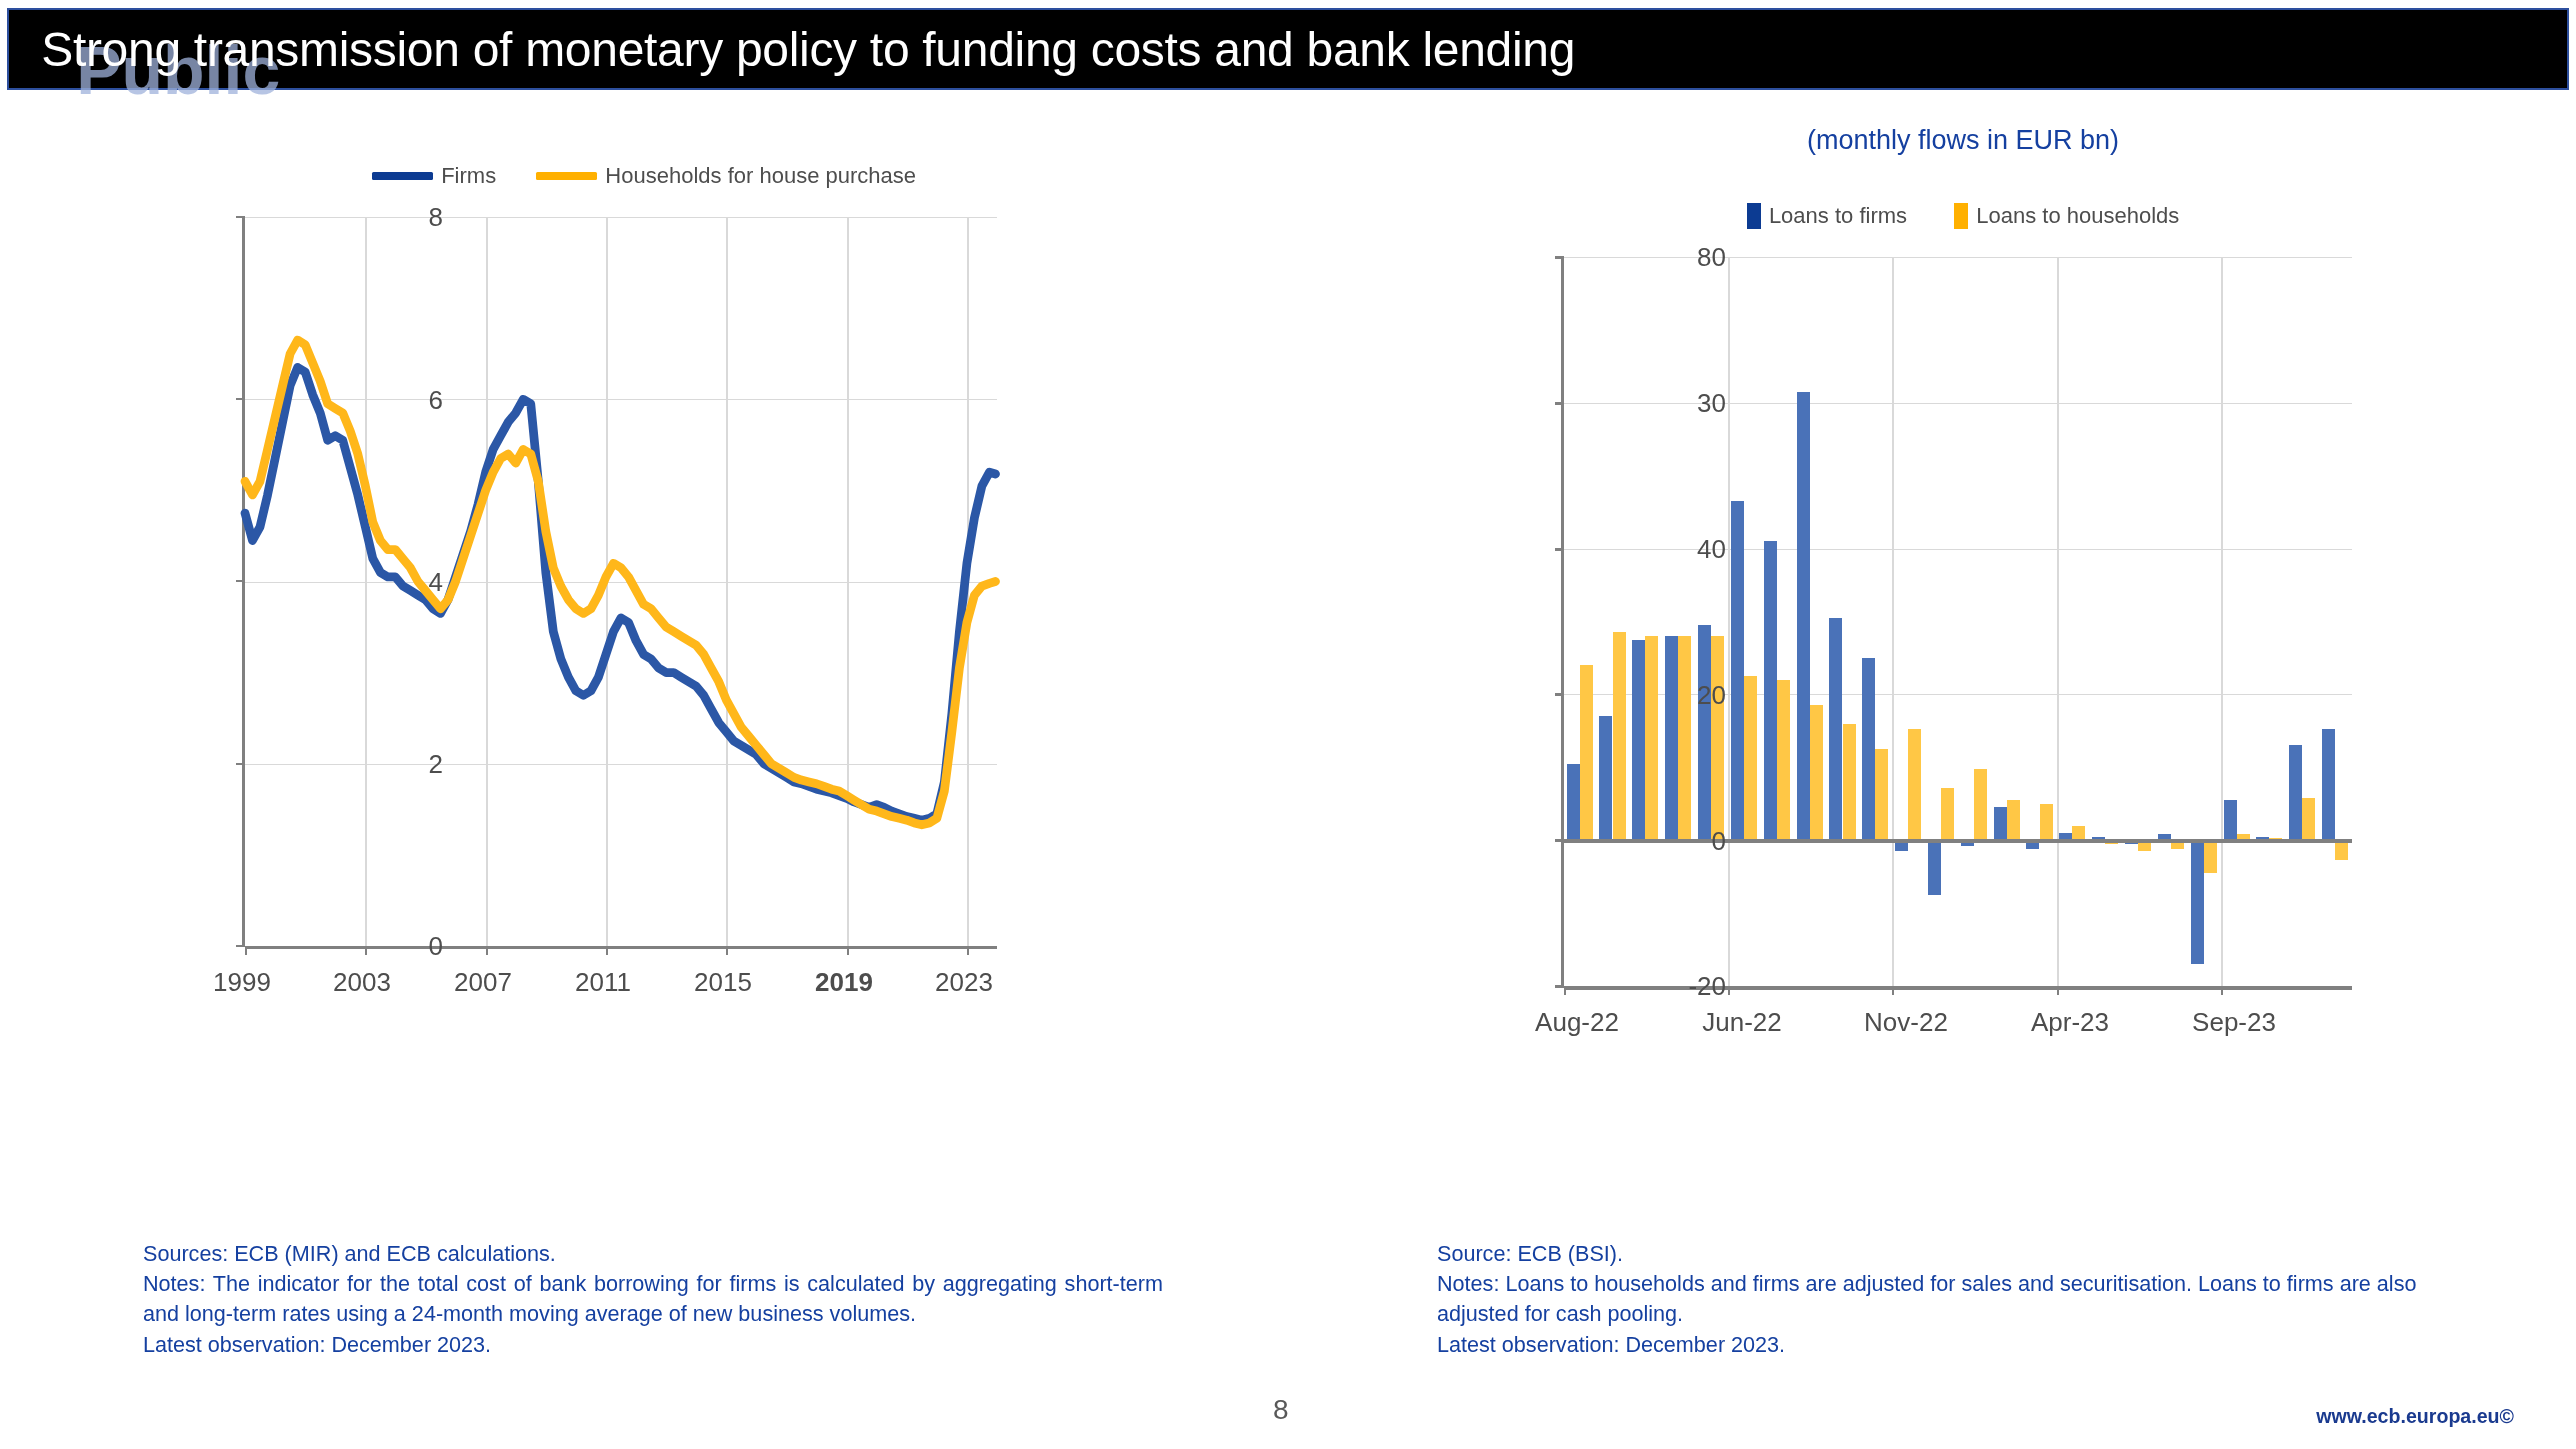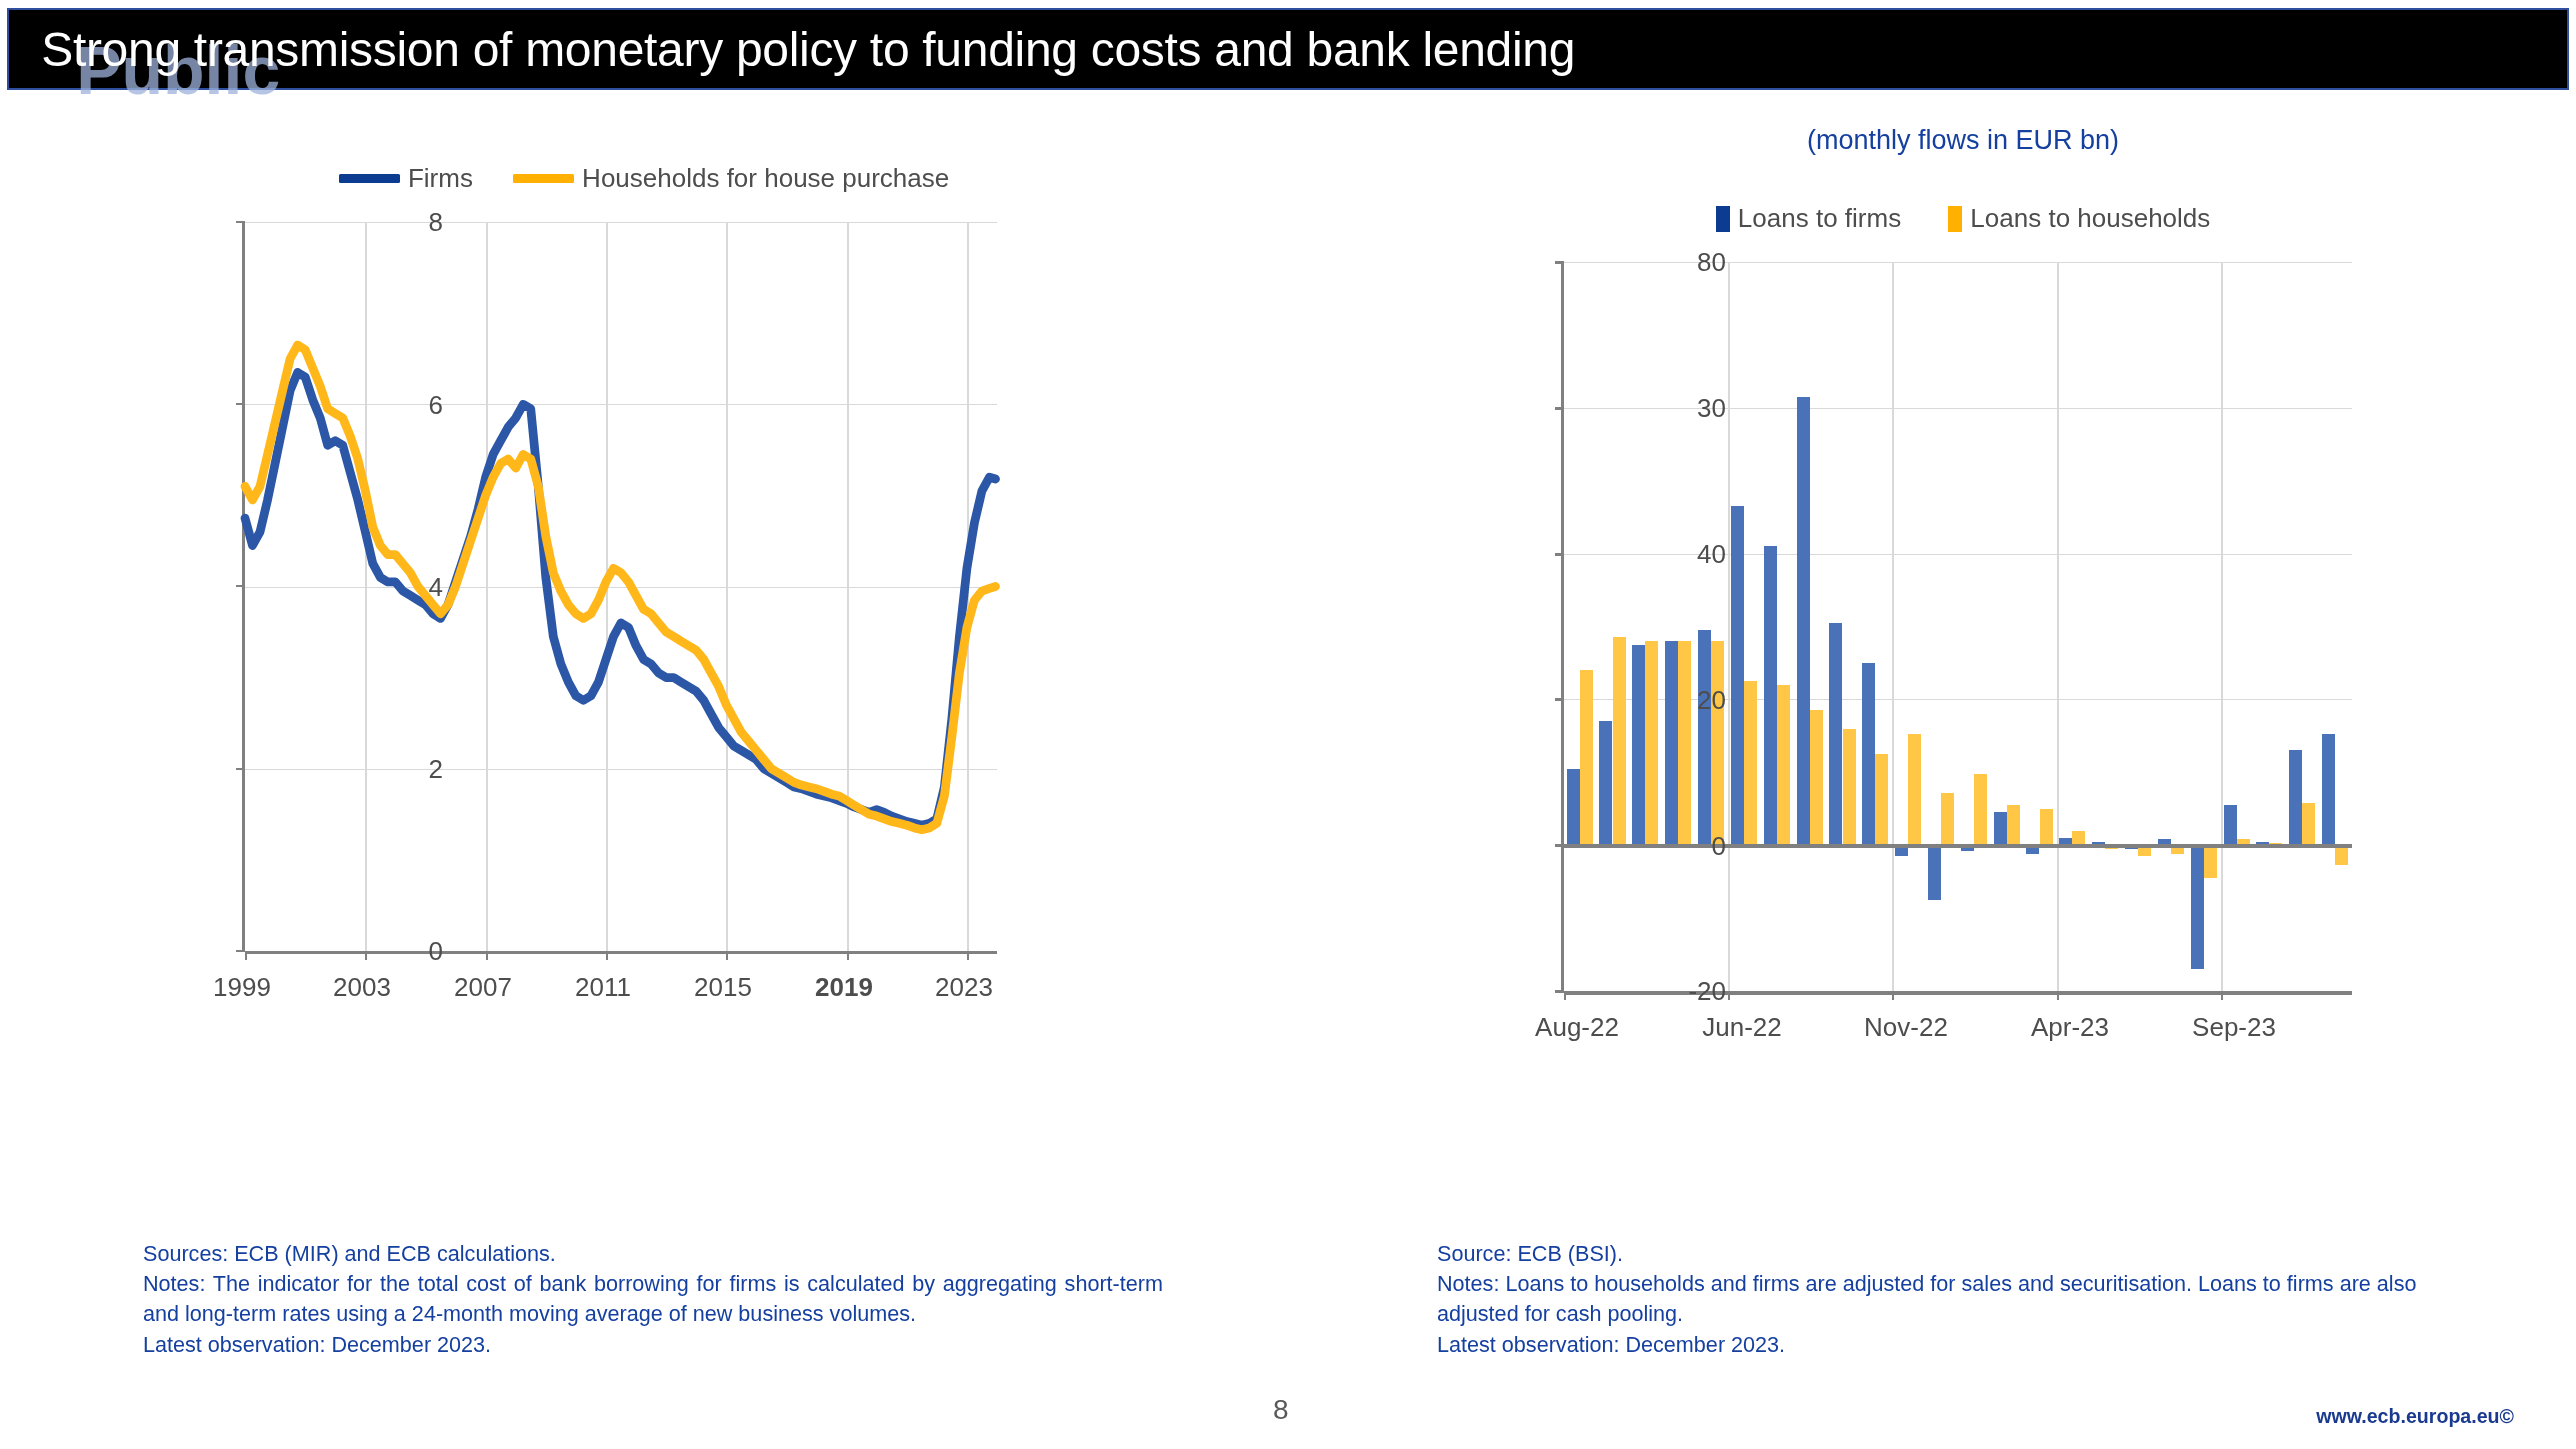--- a/index.html
+++ b/index.html
@@ -65,21 +65,21 @@
 
   
   .legend{
     display:flex; justify-content:center; align-items:center;
     gap:40px;
     margin-top:45px;
   }
   .legend-item{ display:flex; align-items:center; gap:8.2px; }
   .legend-line{ width:61px; height:8.8px; border-radius:1.5px; }
   .legend-swatch{ width:14px; height:26px; }
-  .legend-label{ font-size:26px; color:#4d4d4d; white-space:nowrap; }
+  .legend-label{ font-size:22px; color:#4d4d4d; white-space:nowrap; }
   #legend-right{ gap:47px; margin-top:47px; }
 
   
   .chart-wrap{ position:relative; margin-top:17.5px; }
   .plot{
     position:absolute;
     border-left:3.6px solid #808080;
     box-sizing:content-box;
   }
   .gridline{ position:absolute; background:#d9d9d9; }

